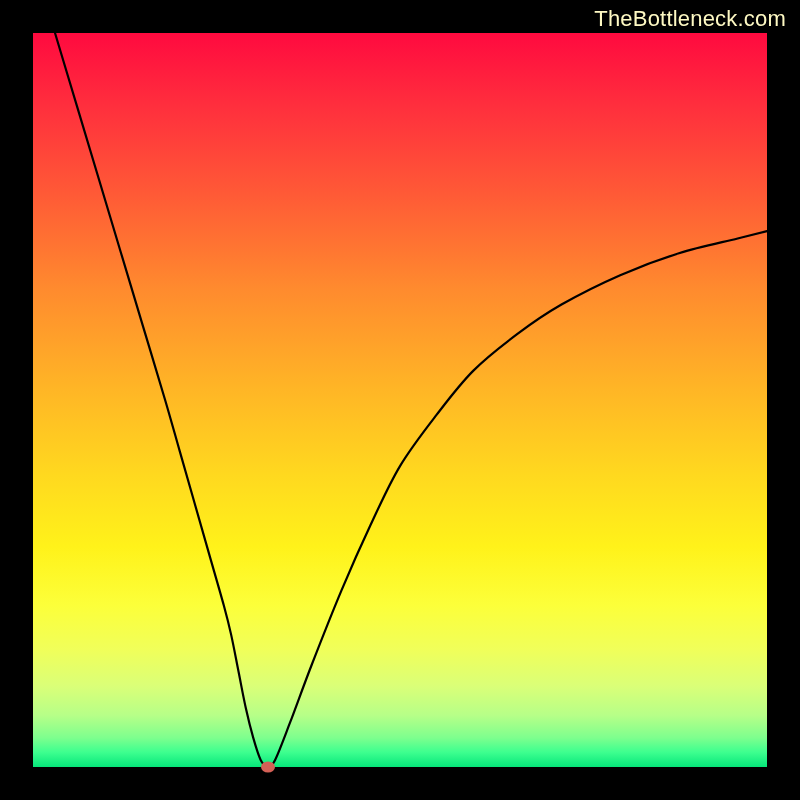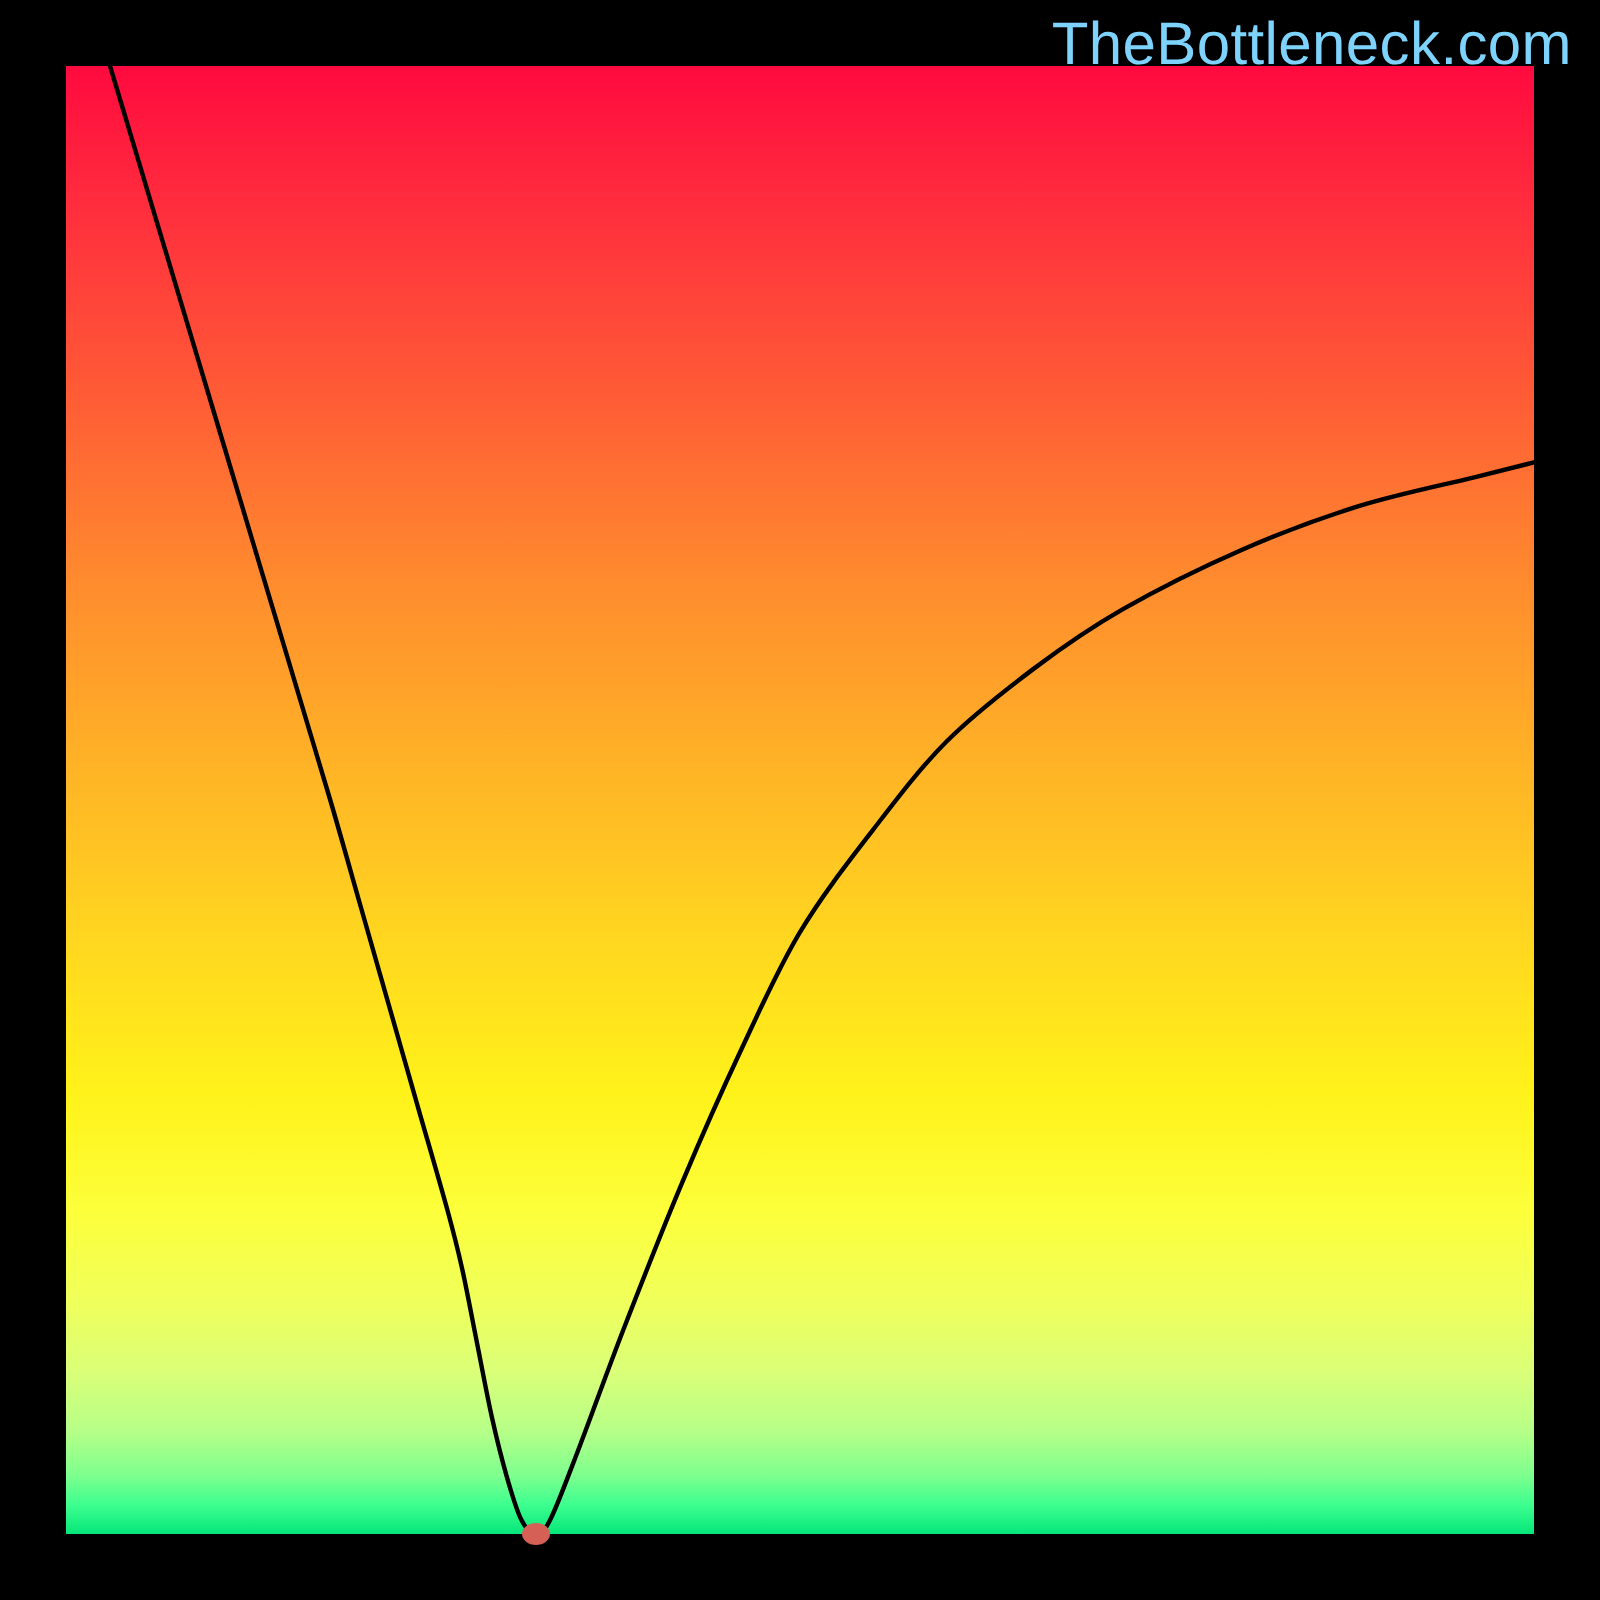--- a/index.html
+++ b/index.html
@@ -38,22 +38,22 @@
       #b6ff88 93%,
       #7eff8e 96%,
       #3dff8f 98%,
       #06e67a 100%
     );
   }
   .watermark {
     position: absolute;
     top: 6px;
     right: 14px;
-    color: #7dd3fc;
-    font-size: 30px;
+    color: #fef9c3;
+    font-size: 22px;
     font-weight: 500;
     letter-spacing: 0.2px;
     user-select: none;
   }
   svg.curve {
     position: absolute;
     left: 0;
     top: 0;
     width: 734px;
     height: 734px;

